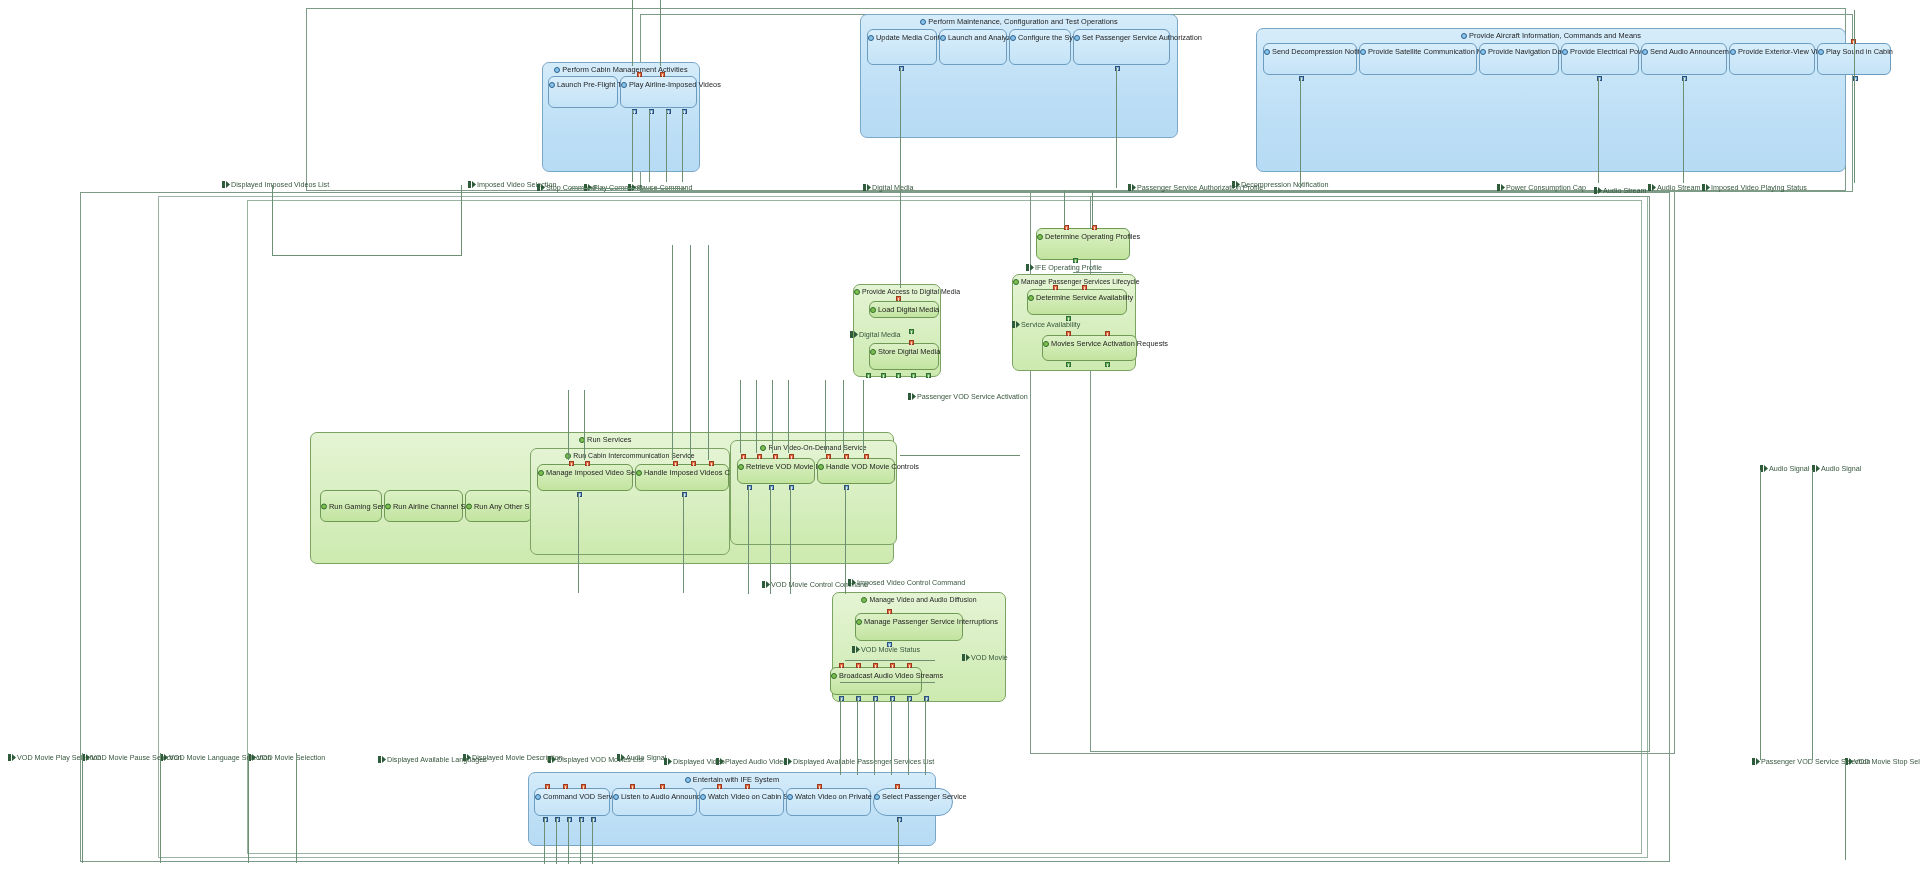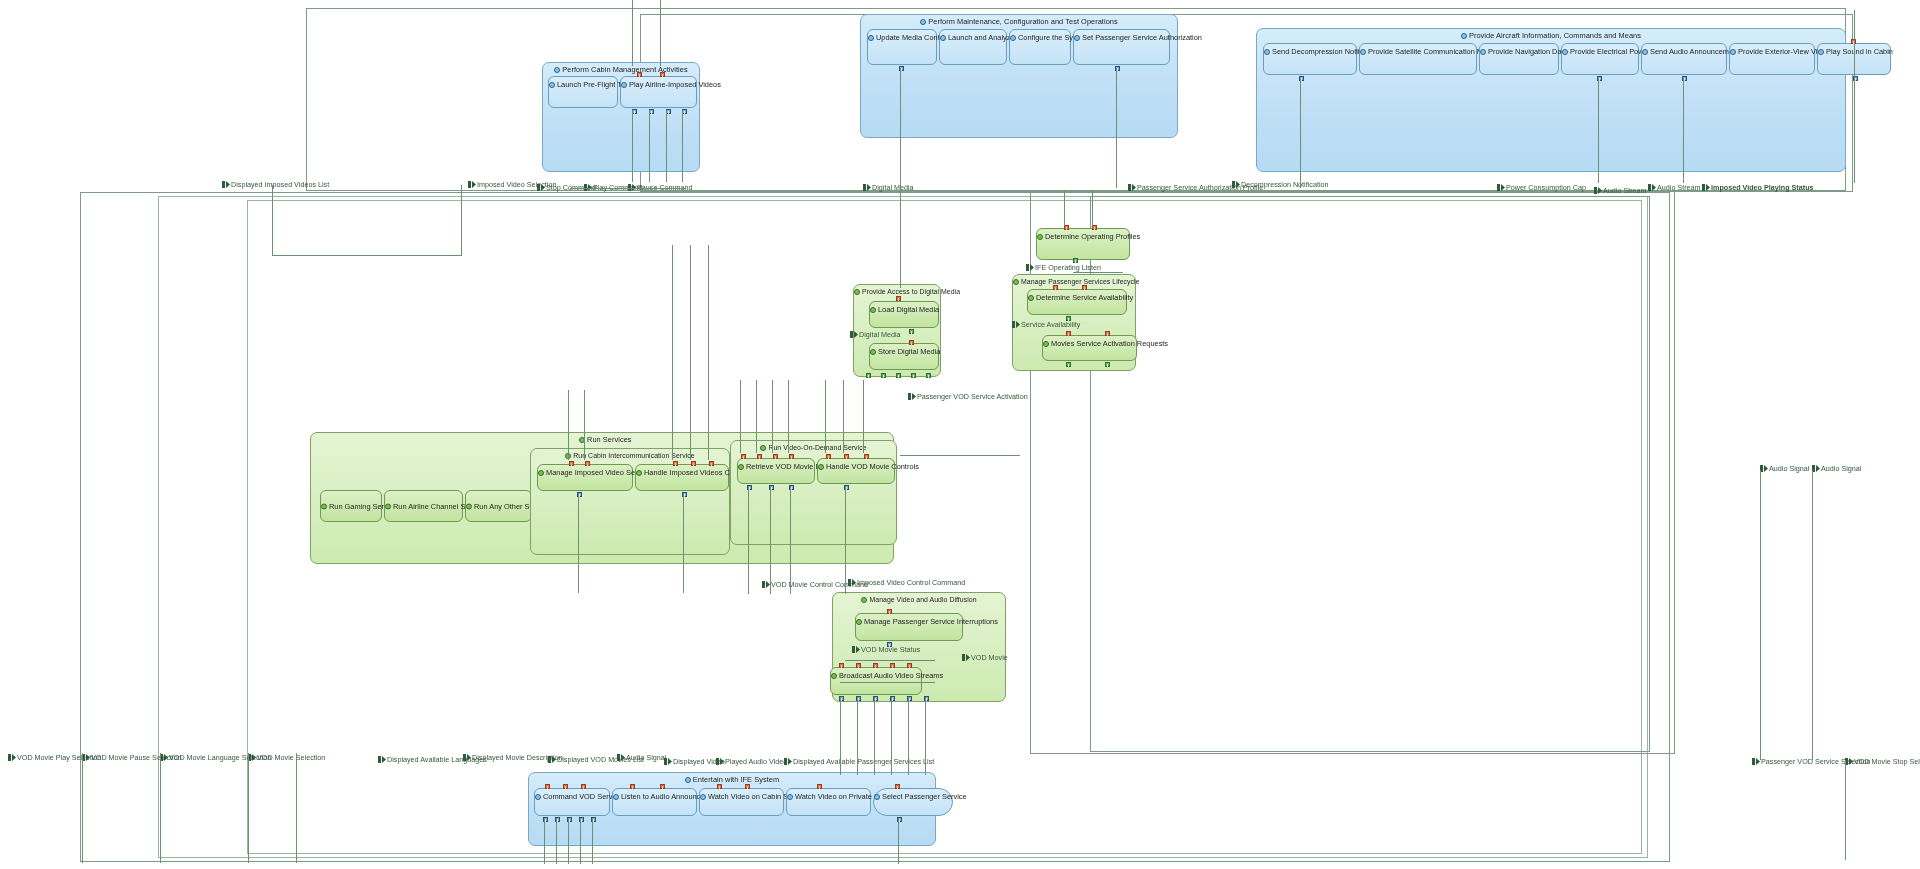--- a/index.html
+++ b/index.html
@@ -140,26 +140,26 @@
   <div class="exch" style="left:468px;top:180px;"><span class="ei"></span><span>Imposed Video Selection</span></div>
   <div class="exch" style="left:537px;top:183px;"><span class="ei"></span><span>Stop Command</span></div>
   <div class="exch" style="left:584px;top:183px;"><span class="ei"></span><span>Play Command</span></div>
   <div class="exch" style="left:628px;top:183px;"><span class="ei"></span><span>Pause Command</span></div>
   <div class="exch" style="left:863px;top:183px;"><span class="ei"></span><span>Digital Media</span></div>
   <div class="exch" style="left:1128px;top:183px;"><span class="ei"></span><span>Passenger Service Authorization Profile</span></div>
   <div class="exch" style="left:1232px;top:180px;"><span class="ei"></span><span>Decompression Notification</span></div>
   <div class="exch" style="left:1497px;top:183px;"><span class="ei"></span><span>Power Consumption Cap</span></div>
   <div class="exch" style="left:1594px;top:186px;"><span class="ei"></span><span>Audio Stream</span></div>
   <div class="exch" style="left:1648px;top:183px;"><span class="ei"></span><span>Audio Stream</span></div>
-  <div class="exch" style="left:1702px;top:183px;font-weight:bold;"><span class="ei"></span><span>Imposed Video Playing Status</span></div>
+  <div class="exch" style="left:1702px;top:183px;"><span class="ei"></span><span>Imposed Video Playing Status</span></div>
 
 
   <div class="green-pkg" style="left:853px;top:284px;width:88px;height:93px;">
     <div class="pkg-title" style="font-size:6.9px;"><span class="bul g"></span><span>Provide Access to Digital Media</span></div>
-    <div class="green-fn" style="left:15px;top:16px;width:70px;height:27px;">
+    <div class="green-fn" style="left:15px;top:16px;width:70px;height:17px;">
       <div class="fn-title topal"><span class="bul g"></span><span>Load Digital Media</span></div>
     </div>
     <div class="green-fn" style="left:15px;top:58px;width:70px;height:27px;">
       <div class="fn-title topal"><span class="bul g"></span><span>Store Digital Media</span></div>
     </div>
     <div class="port in" style="left:42px;top:11px;"></div>
     <div class="port out" style="left:55px;top:44px;"></div>
     <div class="port in" style="left:55px;top:55px;"></div>
     <div class="port out" style="left:12px;top:88px;"></div>
     <div class="port out" style="left:27px;top:88px;"></div>
@@ -168,21 +168,21 @@
     <div class="port out" style="left:72px;top:88px;"></div>
   </div>
   <div class="exch" style="left:850px;top:330px;"><span class="ei"></span><span>Digital Media</span></div>
 
   <div class="green-fn" style="left:1036px;top:228px;width:94px;height:32px;">
     <div class="fn-title topal"><span class="bul g"></span><span>Determine Operating Profiles</span></div>
   </div>
   <div class="port in" style="left:1064px;top:225px;"></div>
   <div class="port in" style="left:1092px;top:225px;"></div>
   <div class="port out" style="left:1073px;top:258px;"></div>
-  <div class="exch" style="left:1026px;top:263px;"><span class="ei"></span><span>IFE Operating Listen</span></div>
+  <div class="exch" style="left:1026px;top:263px;"><span class="ei"></span><span>IFE Operating Profile</span></div>
 
   <div class="green-pkg" style="left:1012px;top:274px;width:124px;height:97px;">
     <div class="pkg-title" style="font-size:6.9px;"><span class="bul g"></span><span>Manage Passenger Services Lifecycle</span></div>
     <div class="green-fn" style="left:14px;top:14px;width:100px;height:26px;">
       <div class="fn-title topal"><span class="bul g"></span><span>Determine Service Availability</span></div>
     </div>
     <div class="green-fn" style="left:29px;top:60px;width:95px;height:26px;">
       <div class="fn-title topal"><span class="bul g"></span><span>Movies Service Activation Requests</span></div>
     </div>
     <div class="port in" style="left:40px;top:10px;"></div>

